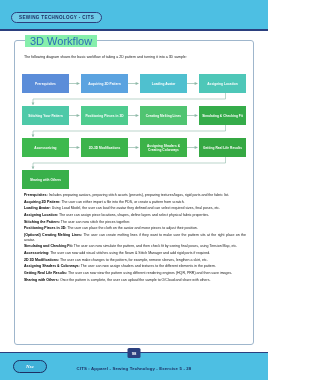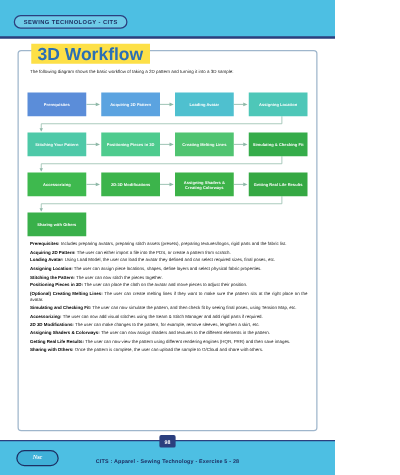--- a/index.html
+++ b/index.html
@@ -61,24 +61,24 @@
     width: 240px;
     height: 305px;
     border: 0.7px solid #9fb6cc;
     border-radius: 3px;
     background: #ffffff;
   }
   .card-title {
     position: absolute;
     top: -6px;
     left: 10px;
-    background: #fde047;
+    background: #86efac;
     padding: 0 5px;
-    font-size: 14px;
-    font-weight: bold;
+    font-size: 11px;
+    font-weight: normal;
     color: #2b6fb5;
   }
 
   .intro {
     position: absolute;
     top: 14px;
     left: 9px;
     width: 222px;
     font-size: 3.6px;
     line-height: 1.35;

